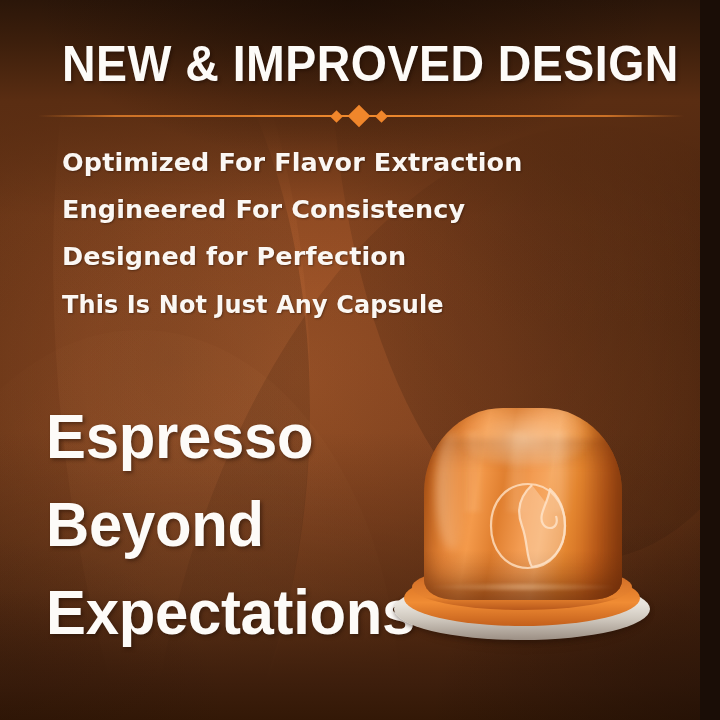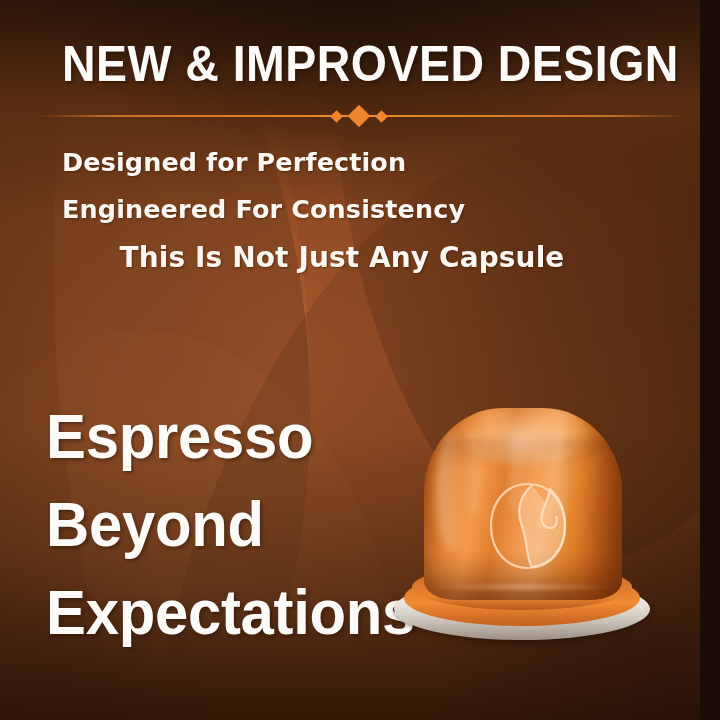--- a/index.html
+++ b/index.html
@@ -93,21 +93,21 @@
   .divider .dia-r{left:339px;top:5.5px;width:9px;height:9px;}
 
   .features{position:absolute;left:62px;top:139px;width:560px;}
   .feat{
     color:#fbf7f3;font-weight:bold;
     font-family:"DejaVu Sans","Liberation Sans",sans-serif;
     font-size:25.5px;line-height:47px;letter-spacing:0.1px;
     white-space:nowrap;
     text-shadow:1px 1px 2px rgba(40,18,6,0.45);
   }
-  .feat.big{font-size:28px;line-height:50px;text-align:center;}
+  .feat.big{font-size:24px;line-height:50px;}
 
   .bigtext{position:absolute;left:46px;top:392px;}
   .bigline{
     font-family:"Liberation Sans Narrow","Liberation Sans",sans-serif;
     font-weight:bold;font-size:63px;line-height:88px;
     color:#fdfbf8;letter-spacing:-0.3px;
     transform:scaleX(0.95);transform-origin:left center;
     white-space:nowrap;
     text-shadow:2px 2px 4px rgba(35,15,5,0.5);
   }
@@ -215,22 +215,23 @@
     <div class="headline">NEW &amp; IMPROVED DESIGN</div>
 
     <div class="divider">
       <div class="line"></div>
       <div class="dia dia-l"></div>
       <div class="dia dia-mid"></div>
       <div class="dia dia-r"></div>
     </div>
 
     <div class="features">
+      <div class="feat">Optimized For Flavor Extraction</div>
+      <div class="feat">Engineered For Consistency</div>
       <div class="feat">Designed for Perfection</div>
-      <div class="feat">Engineered For Consistency</div>
       <div class="feat big">This Is Not Just Any Capsule</div>
     </div>
 
     <div class="bigtext">
       <div class="bigline">Espresso</div>
       <div class="bigline">Beyond</div>
       <div class="bigline">Expectations</div>
     </div>
 
     <div class="capsule-wrap">

